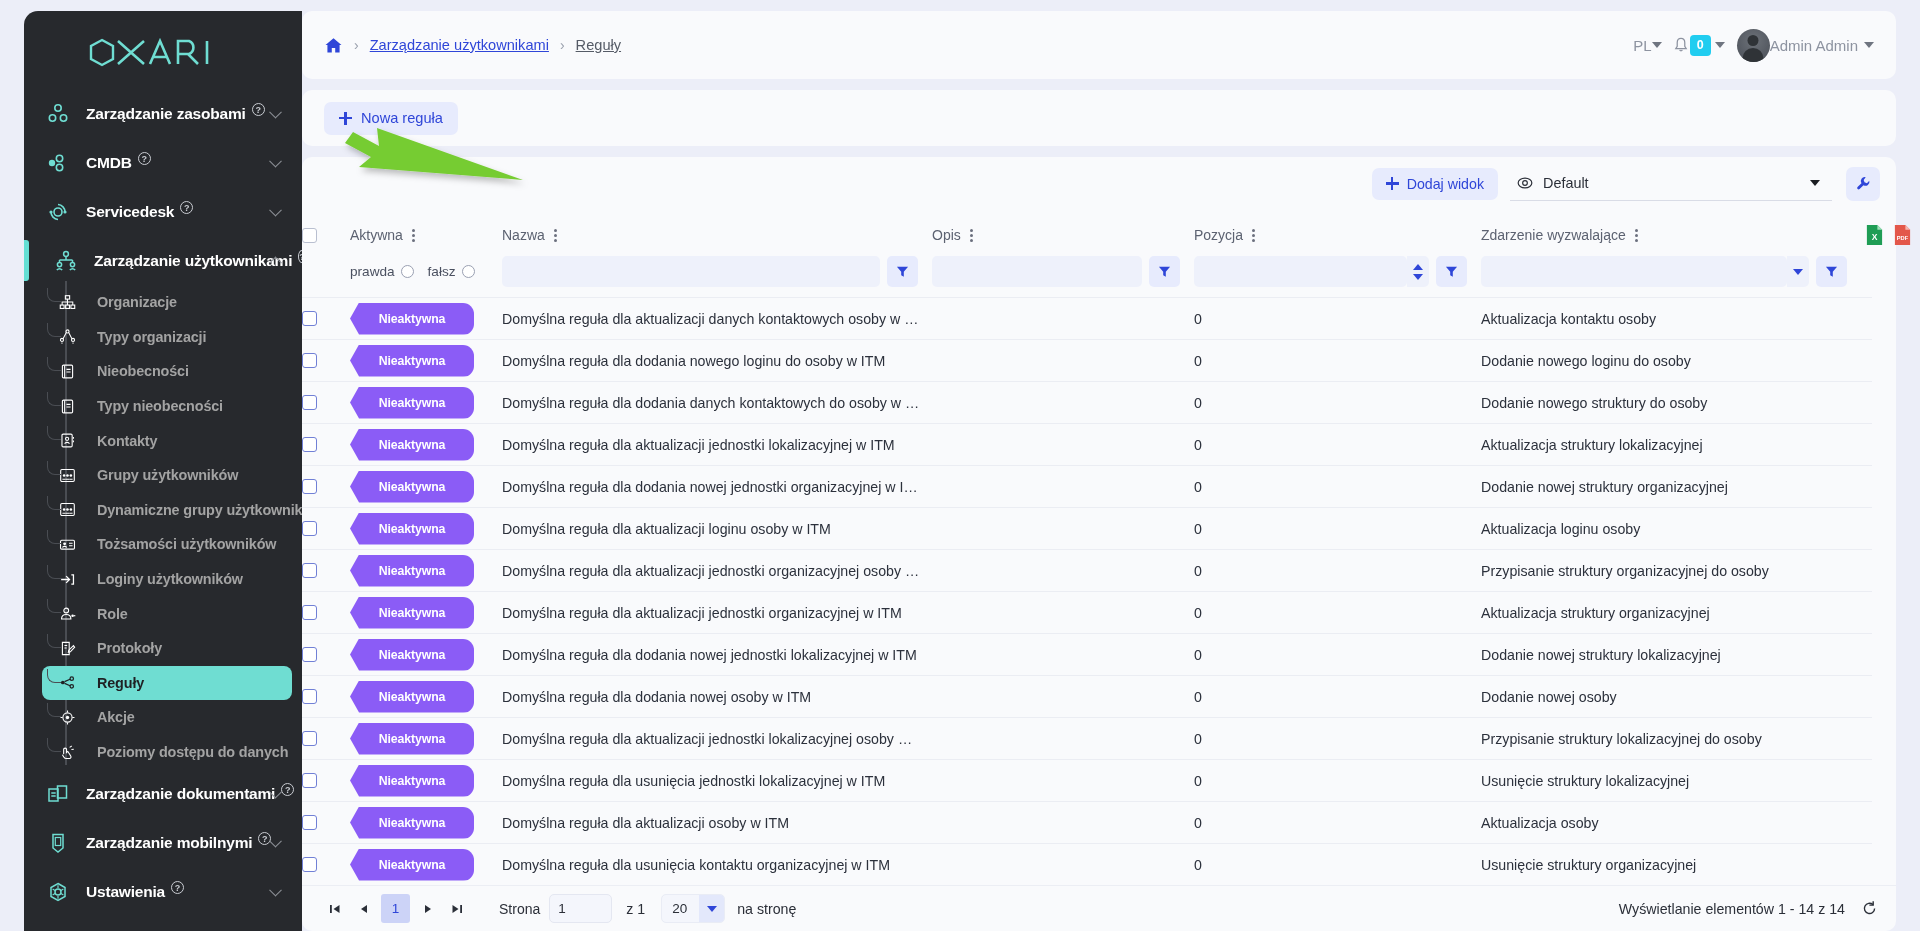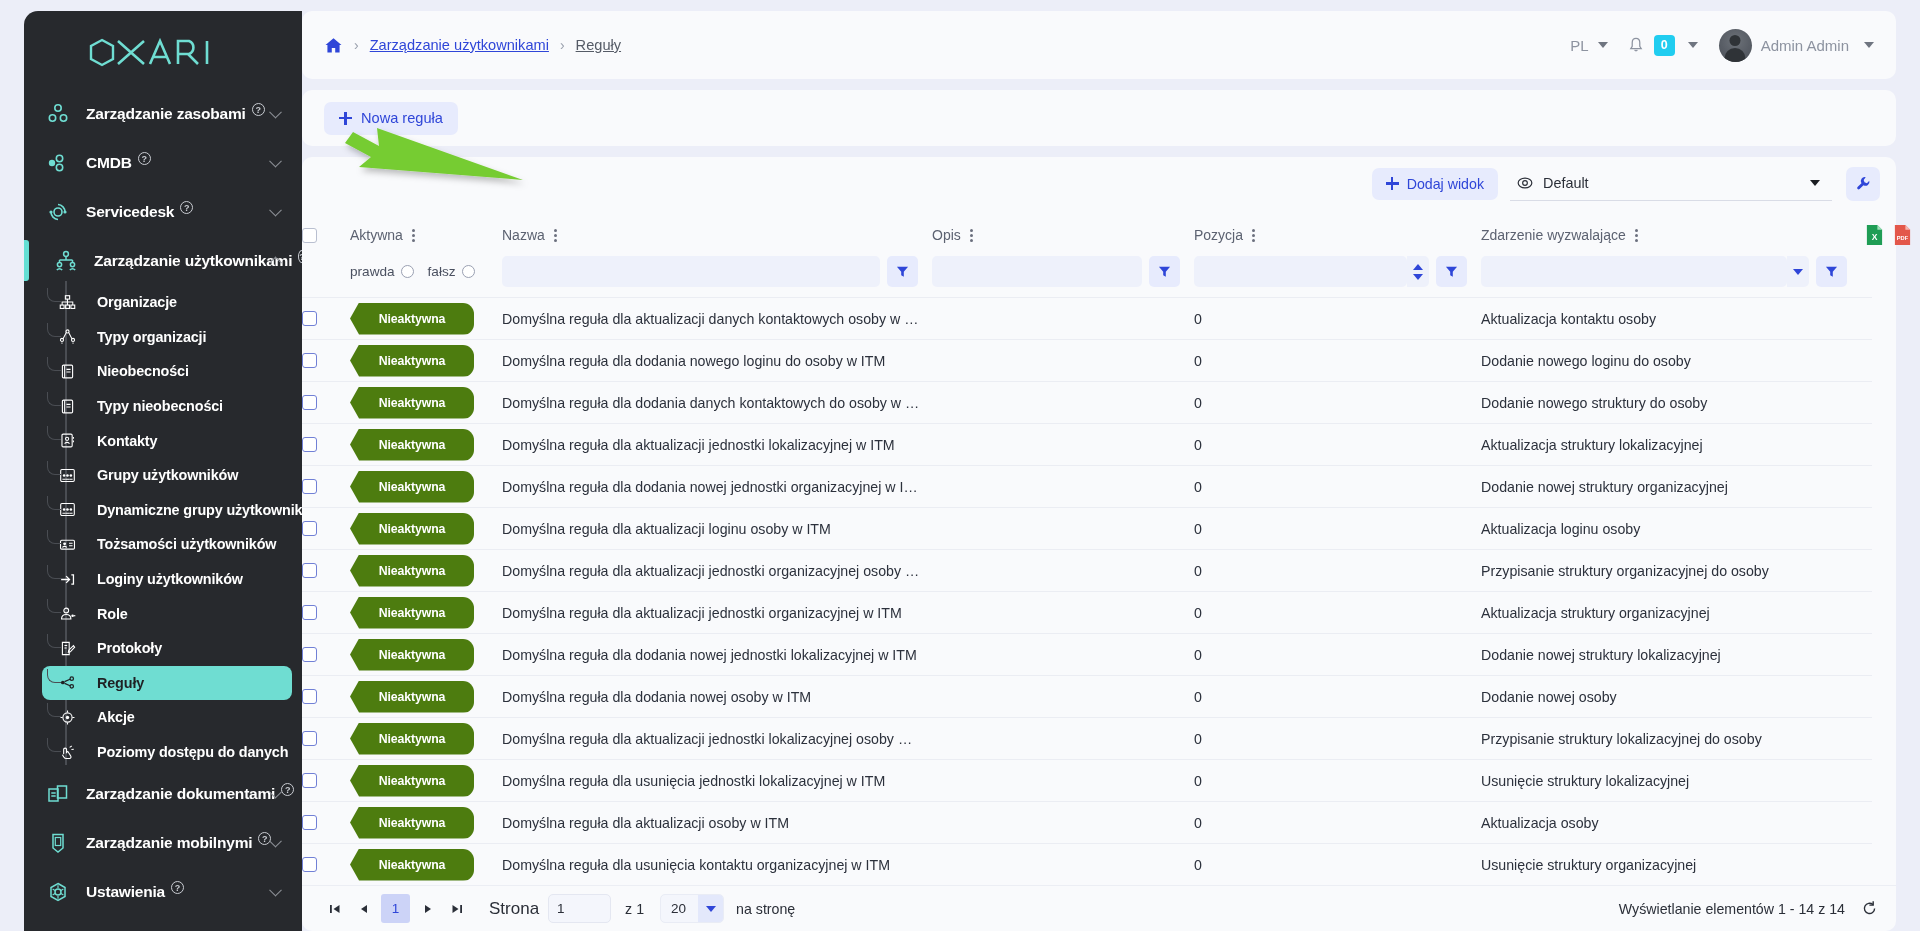--- a/index.html
+++ b/index.html
@@ -75,21 +75,21 @@
   .nav-sub {
     display: flex; align-items: center;
     height: 34.6px;
     margin: 0 10px 0 18px;
     padding-left: 17px;
     border-radius: 8px;
     position: relative; cursor: pointer;
   }
   .nav-sub .sicon { width: 38px; flex: none; display: flex; align-items: center; }
   .nav-sub .slabel {
-    color: #ffffff; font-size: 14.4px; font-weight: 600;
+    color: #a3a3a3; font-size: 14.4px; font-weight: 600;
     letter-spacing: -.15px; white-space: nowrap;
   }
   .nav-sub .elbow {
     position: absolute; left: 5px; top: 3px;
     width: 14px; height: 14px;
     border-left: 1.5px solid #4a4d53;
     border-bottom: 1.5px solid #4a4d53;
     border-radius: 0 0 0 8px;
   }
   .nav-sub.selected { background: #6fddd2; }
@@ -118,21 +118,21 @@
   .home-ico { display:flex; align-items:center; }
   .crumb-sep { color: #9aa0ad; font-size: 14px; }
   .crumb-link {
     color: #2f46d8; font-size: 14.6px; text-decoration: underline;
     cursor: pointer; white-space: nowrap;
   }
   .crumb-cur {
     color: #555b66; font-size: 14.6px; text-decoration: underline;
     white-space: nowrap; cursor: pointer;
   }
-  .topright { display: flex; align-items: center; gap: 9px; }
+  .topright { display: flex; align-items: center; }
   .lang { color: #8d93a0; font-size: 15px; }
   .caret-dn {
     width: 0; height: 0;
     border-left: 5px solid transparent; border-right: 5px solid transparent;
     border-top: 6px solid #6f7580;
     cursor: pointer;
   }
   .bell { cursor:pointer; display:flex; }
   .badge0 {
     background: #21cdf0; color: #fff; font-size: 12.5px; font-weight: 700;
@@ -268,21 +268,21 @@
 
   .exports { display: flex; gap: 9px; align-items: center; justify-content: flex-start; padding-left: 4px;}
   .exp-ico { cursor: pointer; display:flex; }
 
   tbody tr.datarow { border-top: 1px solid #ebedf3; }
   tbody tr.datarow td { padding: 0; height: 30.6px; vertical-align: middle; }
   .cell-txt { color: #2c313c; font-size: 14.2px; white-space: nowrap; overflow: hidden; text-overflow: ellipsis; padding-right:12px; }
   .tag-inactive {
     display: inline-flex; align-items: center; justify-content: center;
     width: 124px; height: 32px;
-    background: #4d7c0f; color: #fff;
+    background: #8b5cf6; color: #fff;
     font-size: 12.3px; font-weight: 700;
     clip-path: polygon(0% 50%, 9px 0%, 100% 0%, 100% 100%, 9px 100%);
     border-radius: 0 11px 11px 0;
     letter-spacing: -.1px;
   }
   .hscroll {
     height: 9px; margin: 3px 16px 0 8px; background: #dfe2f2; border-radius: 5px;
     position: relative; cursor: pointer;
   }
   .hscroll i { position:absolute; left:0; top:0; height:9px; width: 96.5%; background:#c8cdeb; border-radius:5px; display:block;}
@@ -295,21 +295,21 @@
   }
   .pg-btn {
     width: 29px; height: 29px; display: flex; align-items: center; justify-content: center;
     cursor: pointer; color: #2b2f38;
   }
   .pg-num {
     width: 29px; height: 29px; background: #ccd3f7; color: #2f46d8;
     display: flex; align-items: center; justify-content: center;
     font-size: 13.5px; border-radius: 3px; cursor: pointer; margin: 0 3px;
   }
-  .pg-lbl { color: #2b2f38; font-size: 17px; margin: 0 9px 0 18px; }
+  .pg-lbl { color: #2b2f38; font-size: 14px; margin: 0 9px 0 28px; }
   .pg-input {
     width: 63px; height: 29px; background: #f4f6fc; border: 1px solid #e4e7f1;
     border-radius: 5px; font-family: inherit; font-size: 13.5px; color: #2b2f38;
     padding: 0 8px; outline: none;
   }
   .pg-of { color: #2b2f38; font-size: 14.2px; margin: 0 16px 0 14px; }
   .pg-size {
     display:flex; align-items:center; height:29px; background:#f4f6fc;
     border-radius: 5px; border: 1px solid #e9ecf5; overflow:hidden; cursor:pointer;
   }

